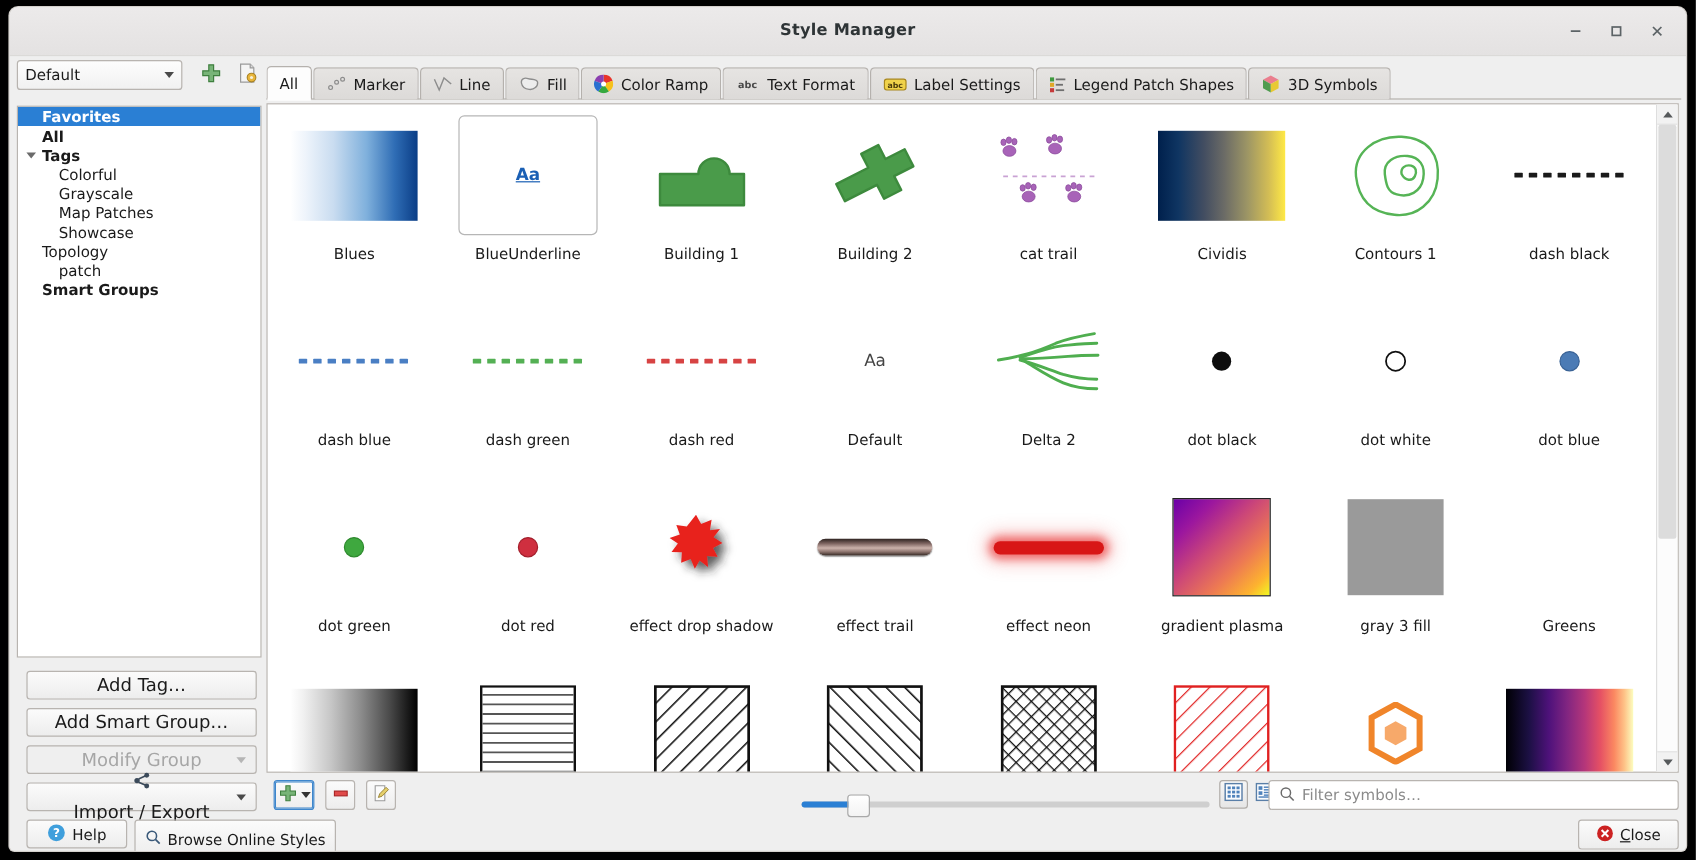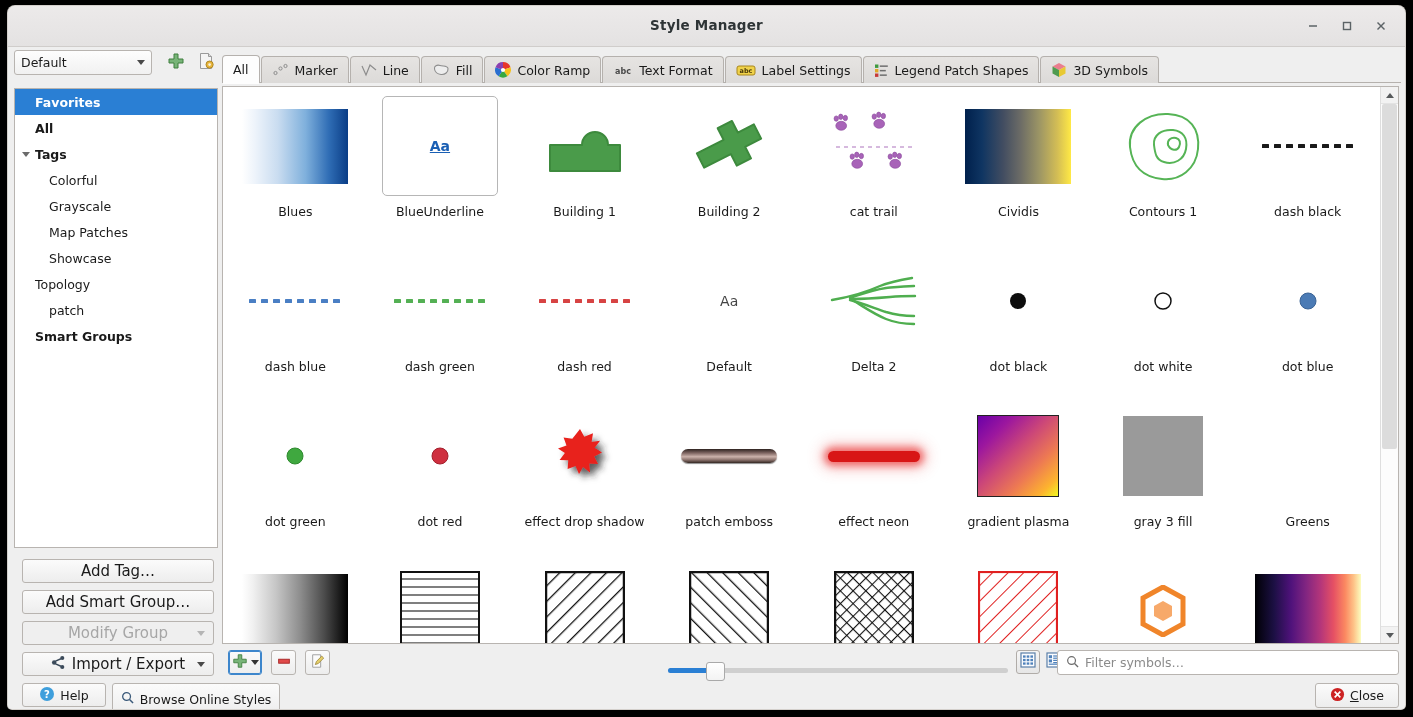--- a/index.html
+++ b/index.html
@@ -104,21 +104,21 @@
   
   #leftpanel {
     position: absolute; left: 6px; top: 82px;
     width: 204px; height: 460px;
     background: #fff;
     border: 1px solid #b8b4b0;
     overflow: hidden;
     box-sizing: border-box;
   }
   .tree-row {
-    height: 26px;
+    height: 16px;
     display: flex; align-items: center;
     font-size: 12.5px; color: #1a1a1a;
     padding-left: 2px;
     white-space: nowrap;
   }
   .tree-row.sel { background: #2a7fd4; color: #fff; }
   .tree-row.bold { font-weight: bold; }
   .tw-expander {
     width: 18px; display: flex; align-items: center; justify-content: center;
     flex: none;
@@ -481,21 +481,21 @@
   <div class="lbtn" style="top:553px;">
     <span>Add Tag…</span>
   </div>
   <div class="lbtn" style="top:584px;">
     <span>Add Smart Group…</span>
   </div>
   <div class="lbtn disabled" style="top:615px;">
     <span>Modify Group</span>
     <span class="rcaret"></span>
   </div>
-  <div class="lbtn" style="top:646px;">
+  <div class="lbtn" style="top:646px;flex-direction:column;">
     <span>
       <svg width="15" height="15" viewBox="0 0 16 16">
         <circle cx="12" cy="3.2" r="2.2" fill="#3b4a5a"></circle>
         <circle cx="12" cy="12.8" r="2.2" fill="#3b4a5a"></circle>
         <circle cx="3.4" cy="8" r="2.4" fill="#3b4a5a"></circle>
         <line x1="4.8" y1="6.6" x2="10.6" y2="4" stroke="#3b4a5a" stroke-width="1.5"></line>
         <line x1="4.8" y1="9.4" x2="10.6" y2="12" stroke="#3b4a5a" stroke-width="1.5"></line>
       </svg>
     </span>
     <span>Import / Export</span>
@@ -720,21 +720,21 @@
             </svg>
           </div>
           <div class="caption">effect drop shadow</div>
         </div>
         <div class="cell">
           <div class="thumb">
             <div style="width:96px;height:14px;border-radius:7px;
               background:linear-gradient(to bottom,#2e2320 0%,#7d6460 28%,#cbb2ab 55%,#8a716b 78%,#332722 100%);
               box-shadow:0 1px 1px rgba(0,0,0,.45);"></div>
           </div>
-          <div class="caption">patch emboss</div>
+          <div class="caption">effect trail</div>
         </div>
         <div class="cell">
           <div class="thumb">
             <div style="width:92px;height:11px;border-radius:6px;background:#d81616;
               box-shadow:0 0 7px 4px rgba(230,30,30,.55), 0 0 14px 8px rgba(235,60,60,.25);"></div>
           </div>
           <div class="caption">effect neon</div>
         </div>
         <div class="cell">
           <div class="thumb">

